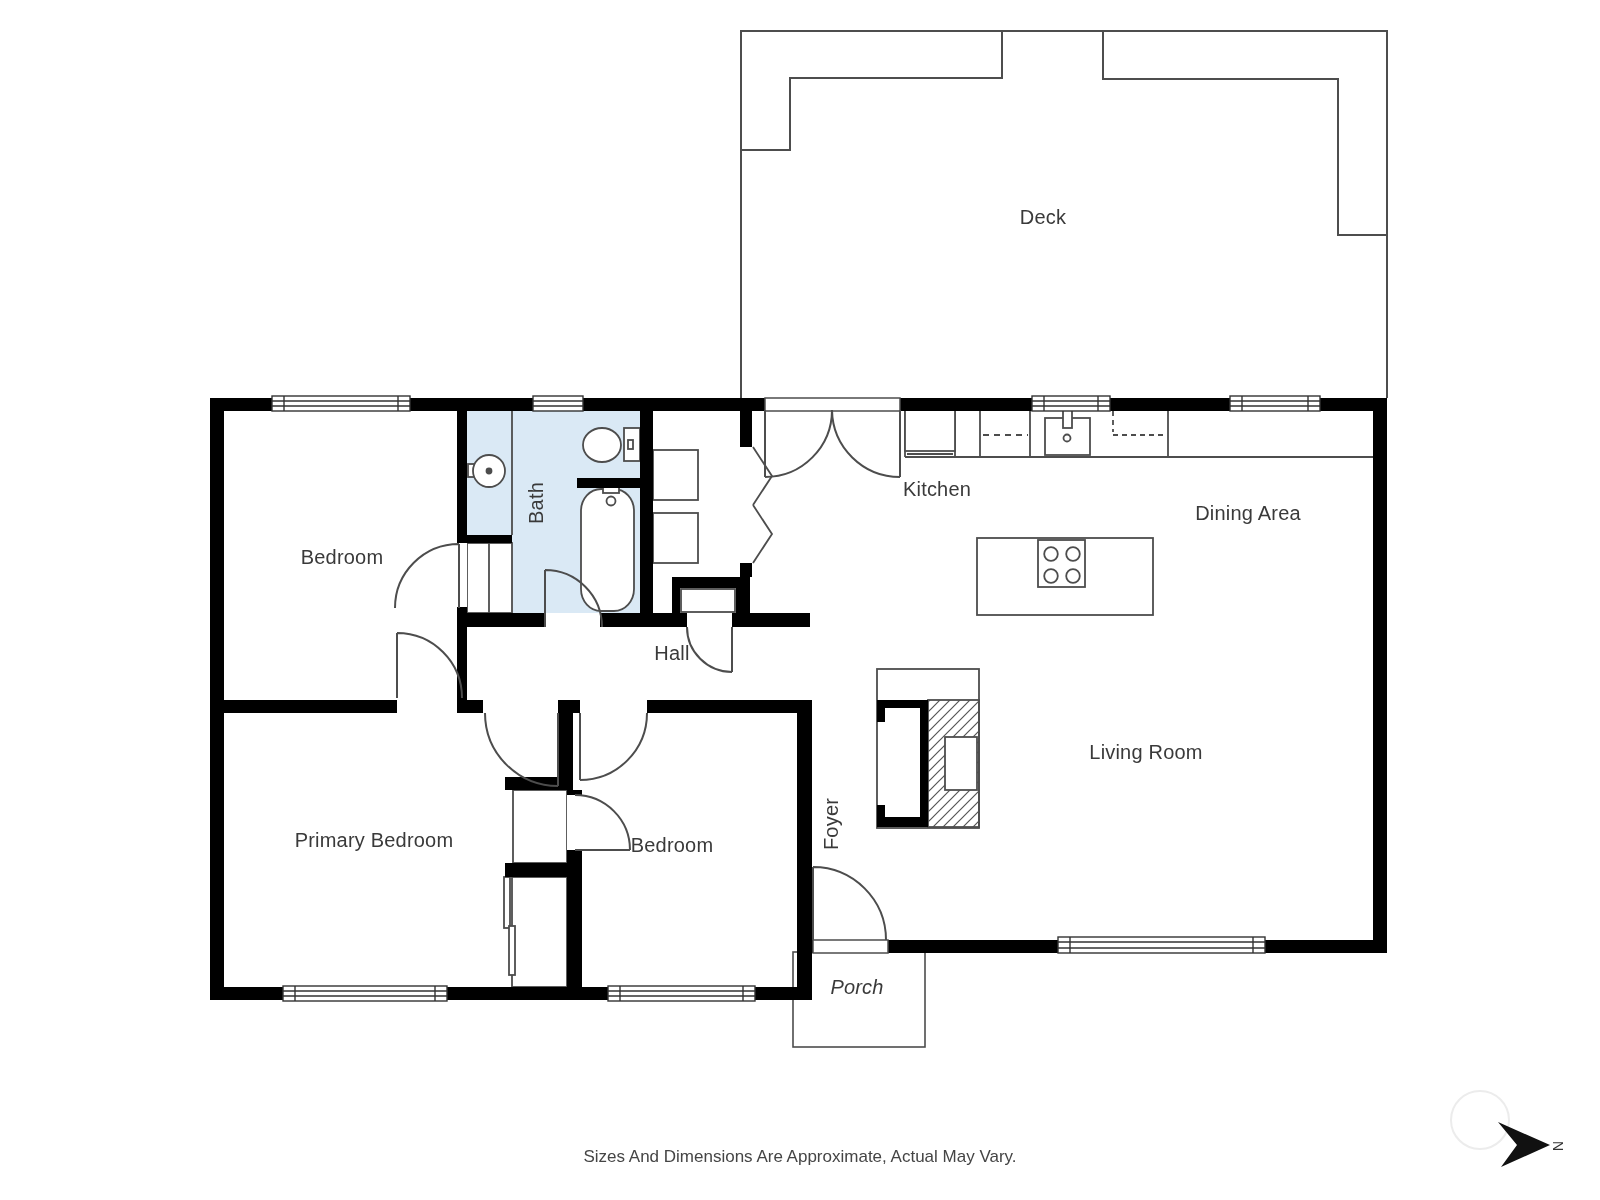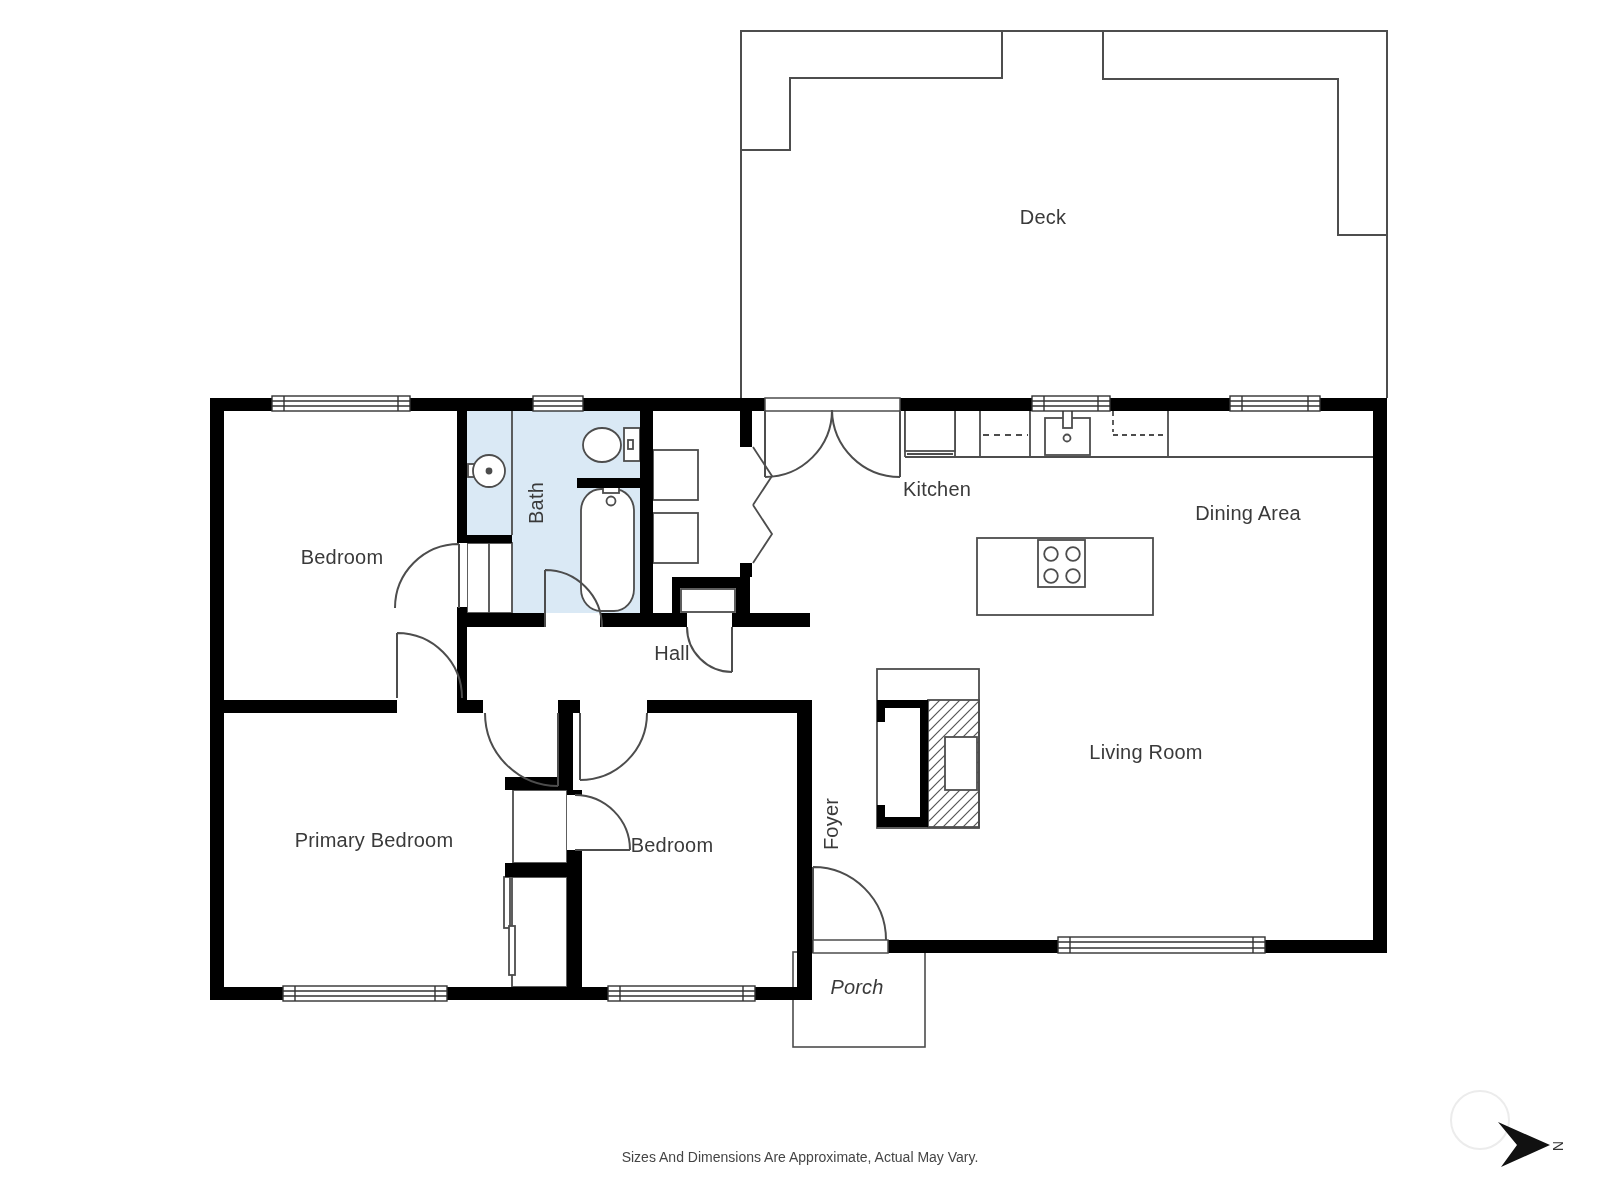--- a/index.html
+++ b/index.html
@@ -3,21 +3,21 @@
 <meta charset="utf-8">
 <style>
   html,body{margin:0;padding:0;background:#fff;}
   .plan{position:relative;width:1600px;height:1200px;background:#fff;overflow:hidden;
         font-family:"Liberation Sans",sans-serif;}
   .plan svg{position:absolute;left:0;top:0;}
   .room-label{position:absolute;transform:translate(-50%,-50%);font-size:20px;color:#3a3a3a;
               white-space:nowrap;letter-spacing:.2px;}
   .room-label.vert{transform:translate(-50%,-50%) rotate(-90deg);}
   .footer-note{position:absolute;left:800px;top:1157px;transform:translate(-50%,-50%);
-               font-size:14px;color:#454545;white-space:nowrap;}
+               font-size:17px;color:#454545;white-space:nowrap;}
 </style>
 </head>
 <body>
 
 <div class="plan">
 <svg width="1600" height="1200" viewBox="0 0 1600 1200">
   <defs>
     <pattern id="hatch" patternUnits="userSpaceOnUse" width="10" height="10">
       <path d="M0,10 L10,0 M-2,2 L2,-2 M8,12 L12,8" stroke="#555" stroke-width="1.2"></path>
     </pattern>

